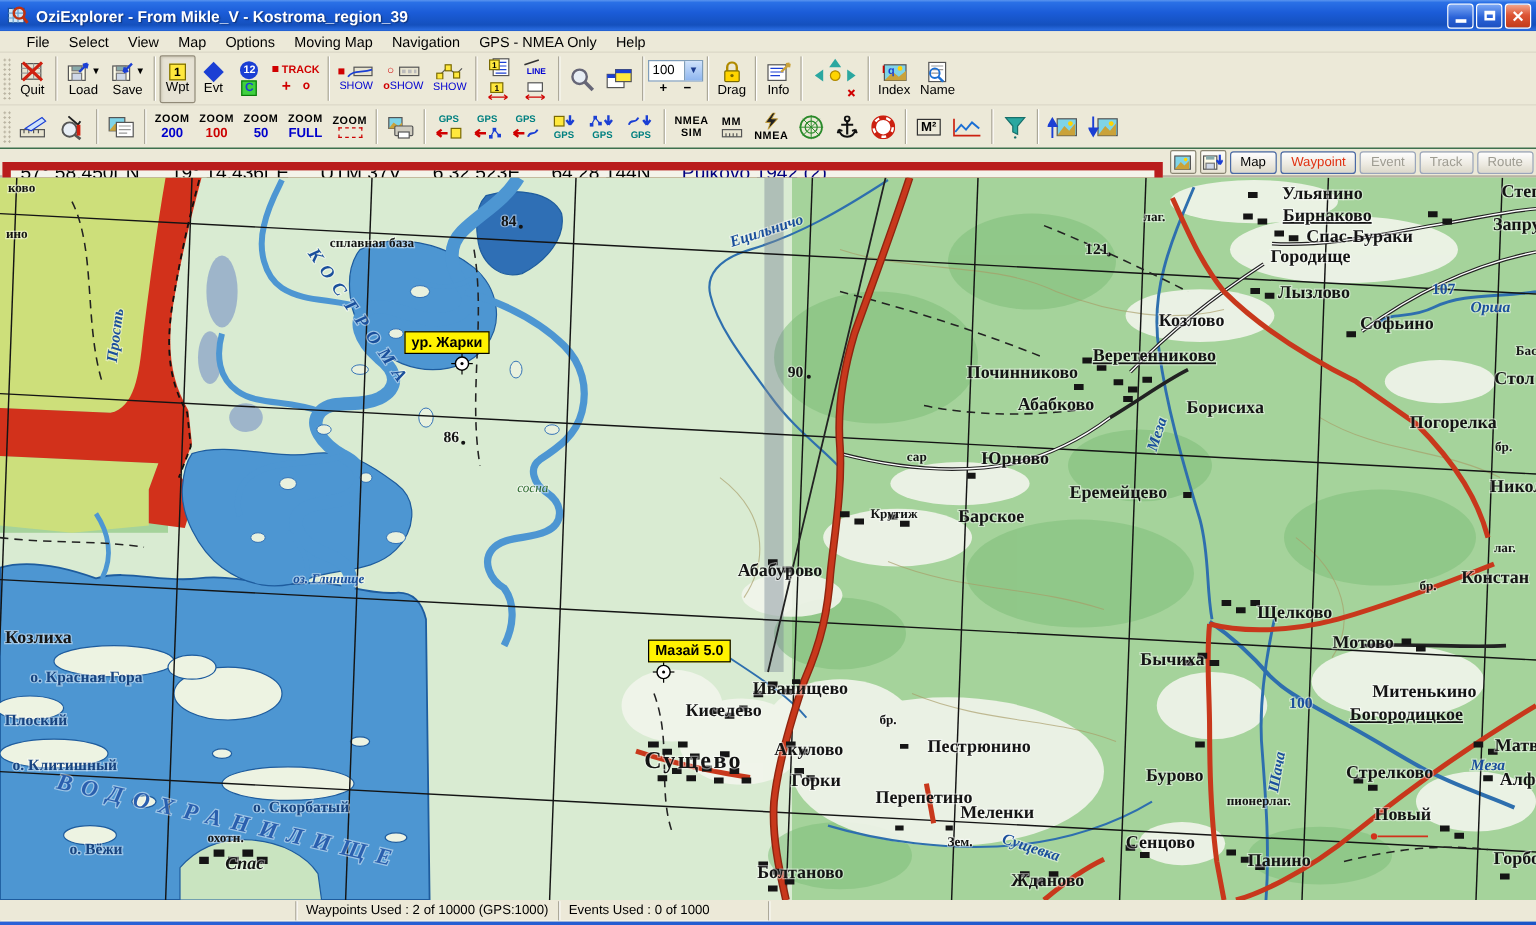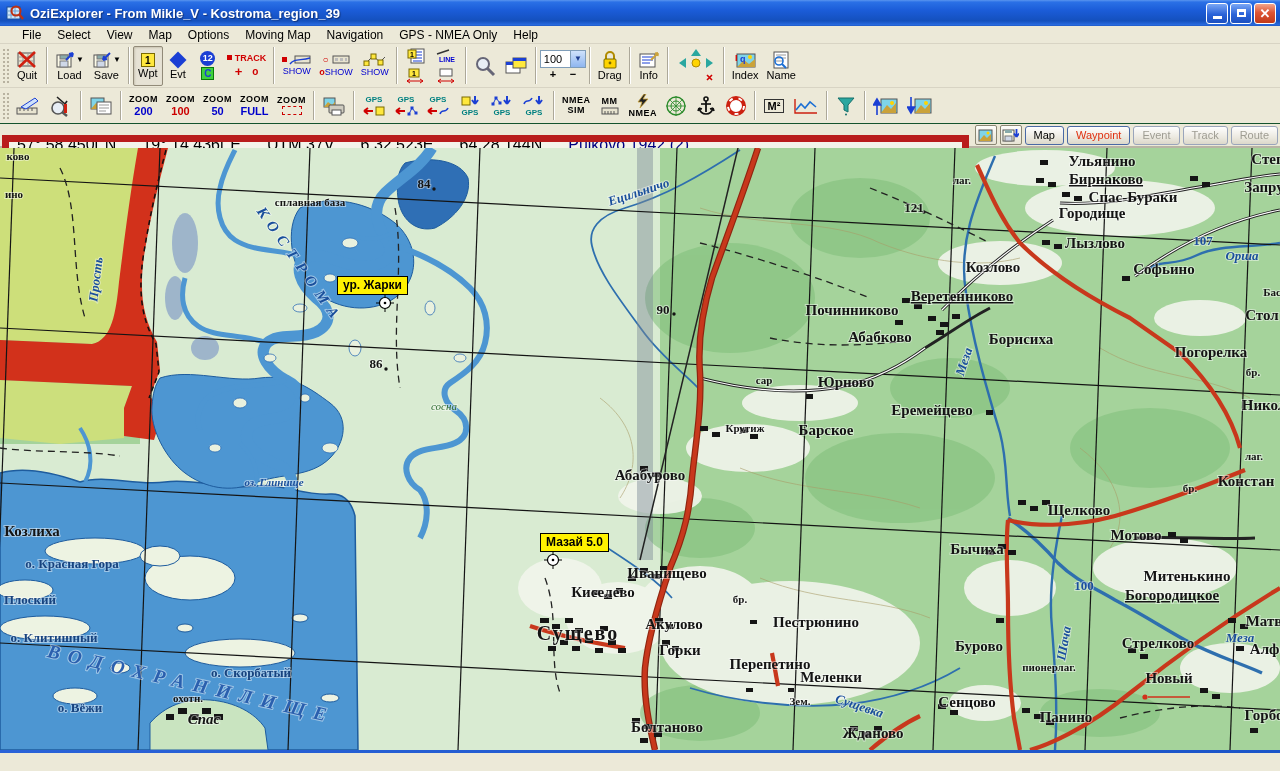--- a/index.html
+++ b/index.html
@@ -884,16 +884,22 @@
           <text x="1264" y="478" class="ml pl">Матв</text>
           <text x="1268" y="506" class="ml pl">Алфе</text>
           <text x="1264" y="572" class="ml pl">Горбо</text>
         </g>
     </svg>
   <div class="wpt-label" style="left: 337px; top: 128px;">ур. Жарки</div>
       <div class="wpt-label" style="left: 523px; top: 385px; margin-left: 17px;">Мазай 5.0</div>
     </div>
 
   <div class="bottombar">
+    <div class="status-row">
+      <div class="status-cell empty0"></div>
+      <div class="status-cell wp">Waypoints Used : 2 of 10000  (GPS:1000)</div>
+      <div class="status-cell ev">Events Used : 0 of 1000</div>
+      <div class="status-cell fill"></div>
+    </div>
     <div class="win-bottom-edge"></div>
   </div>
 
 </div>
 
 </body></html>

